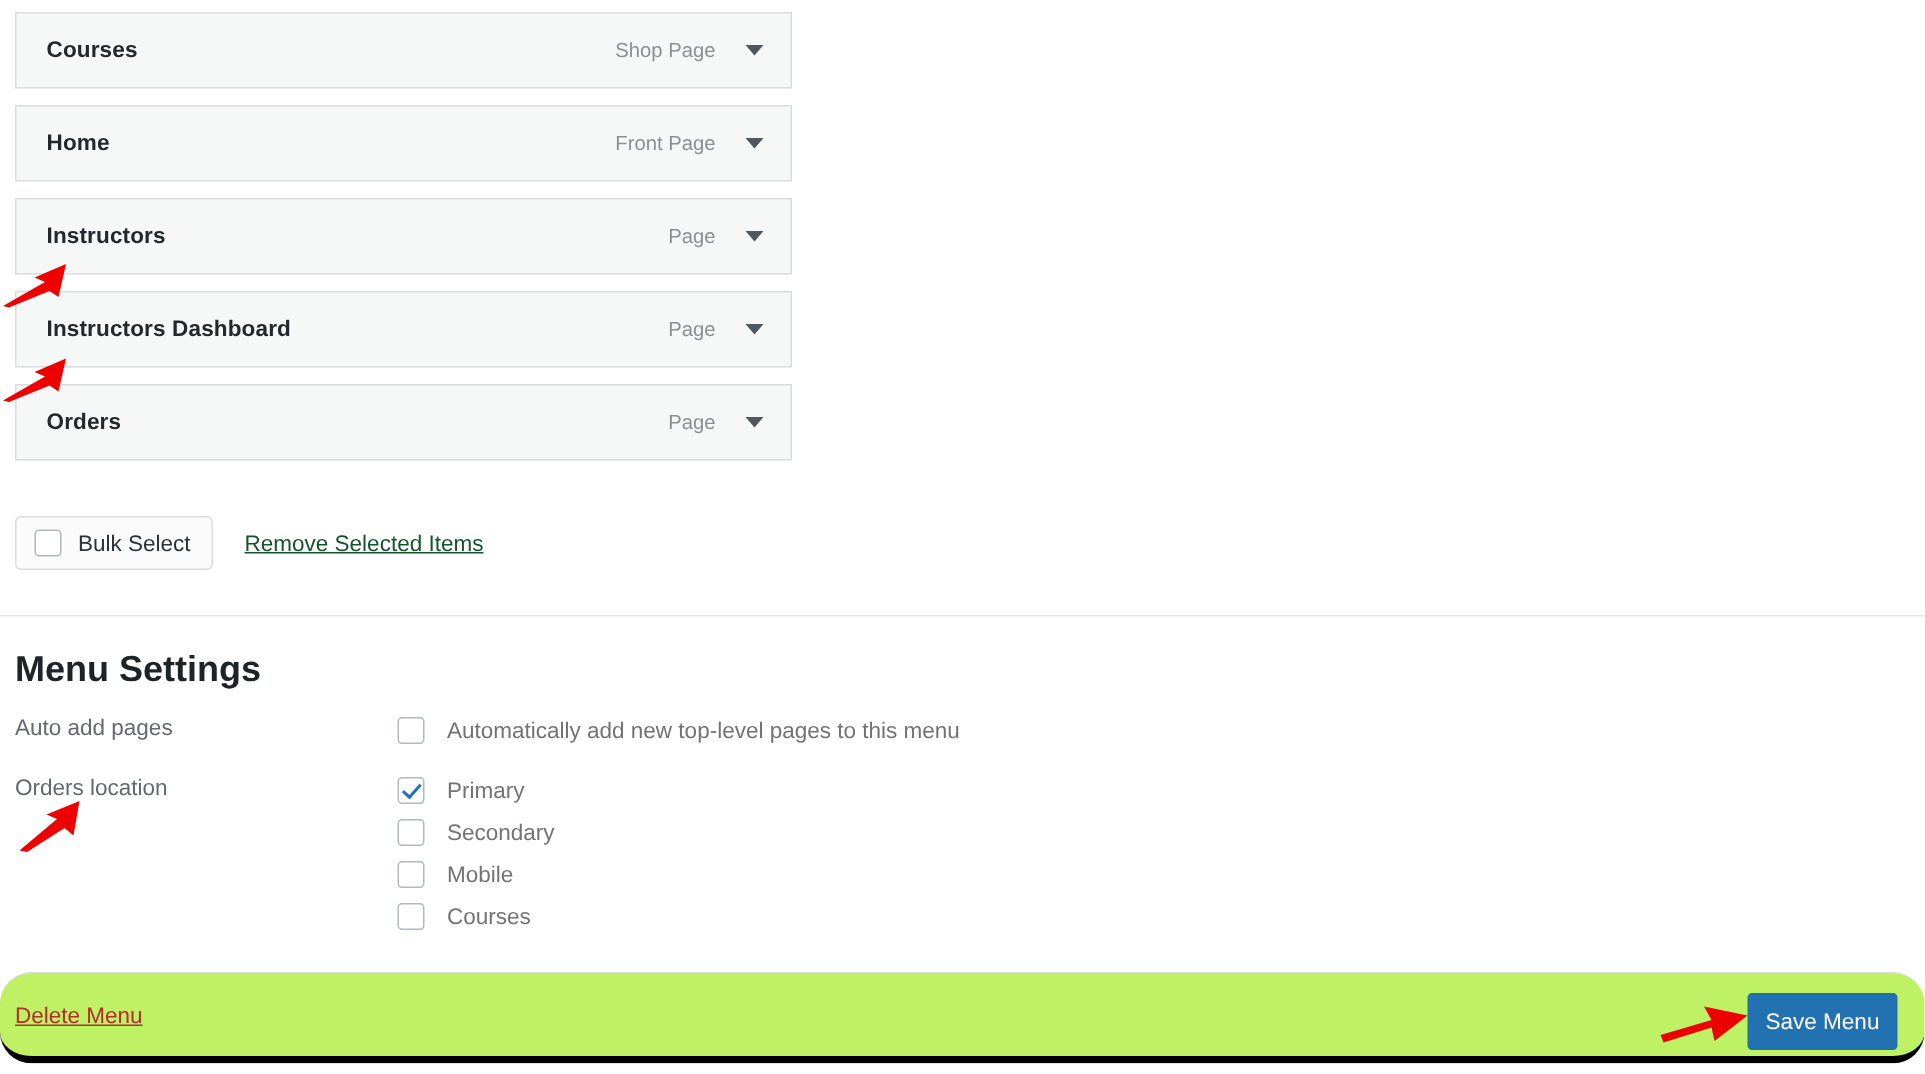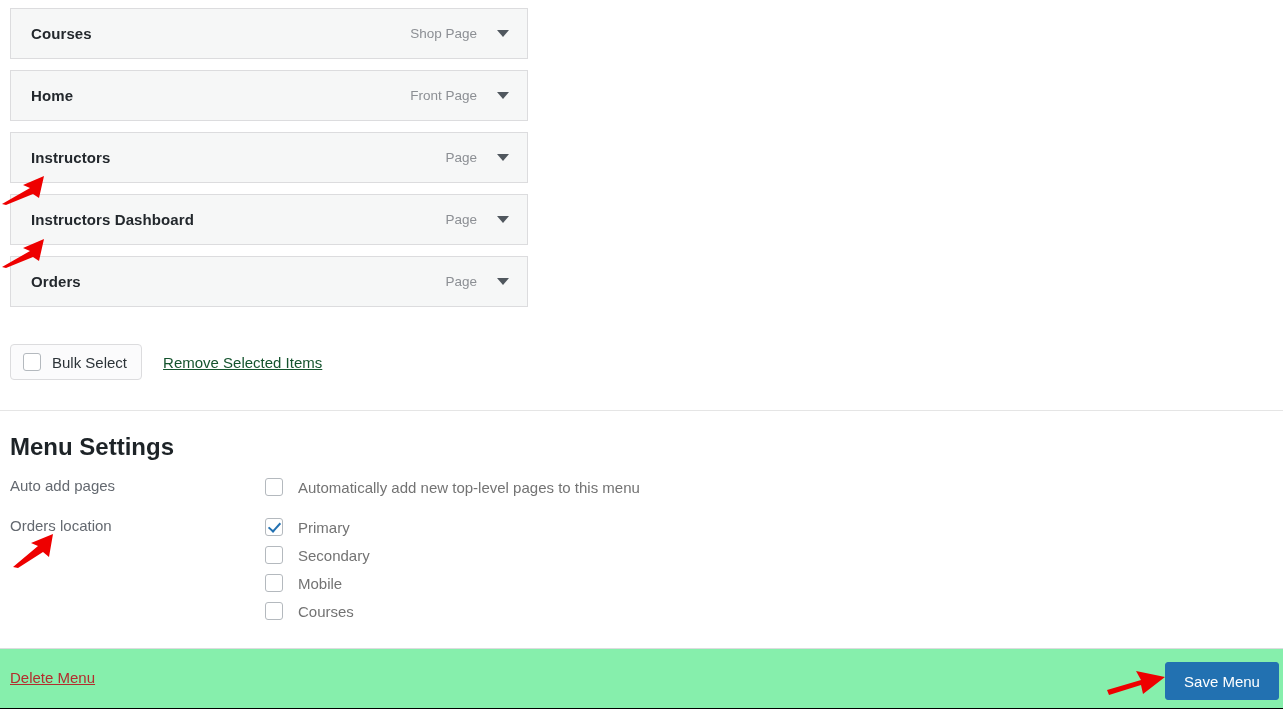--- a/index.html
+++ b/index.html
@@ -167,39 +167,40 @@
   #opt-mobile { top: 574px; }
   #opt-footer { top: 602px; }
 
   
   #bottom-bar {
     position: absolute;
     left: 0;
     top: 648px;
     width: 1283px;
     height: 61px;
-    background: #86efac;
+    background: #bef264;
     border-top: 1px solid #dcdcde;
-    border-bottom: 1px solid #000000;
-    box-sizing: border-box;
+    border-bottom: 5px solid #000000;
+    box-sizing: border-box;
+    border-radius: 21px;
   }
   #delete-menu-link {
     position: absolute;
     left: 10px;
     top: 20px;
     font-size: 15px;
     color: #b32d2e;
     text-decoration: underline;
     cursor: pointer;
   }
   #save-menu-button {
     position: absolute;
     left: 1165px;
     top: 13px;
-    width: 114px;
+    width: 100px;
     height: 38px;
     background: #2271b1;
     border: 1px solid #2271b1;
     border-radius: 3px;
     color: #ffffff;
     font-size: 15px;
     font-family: "Liberation Sans", sans-serif;
     cursor: pointer;
     display: flex;
     align-items: center;

